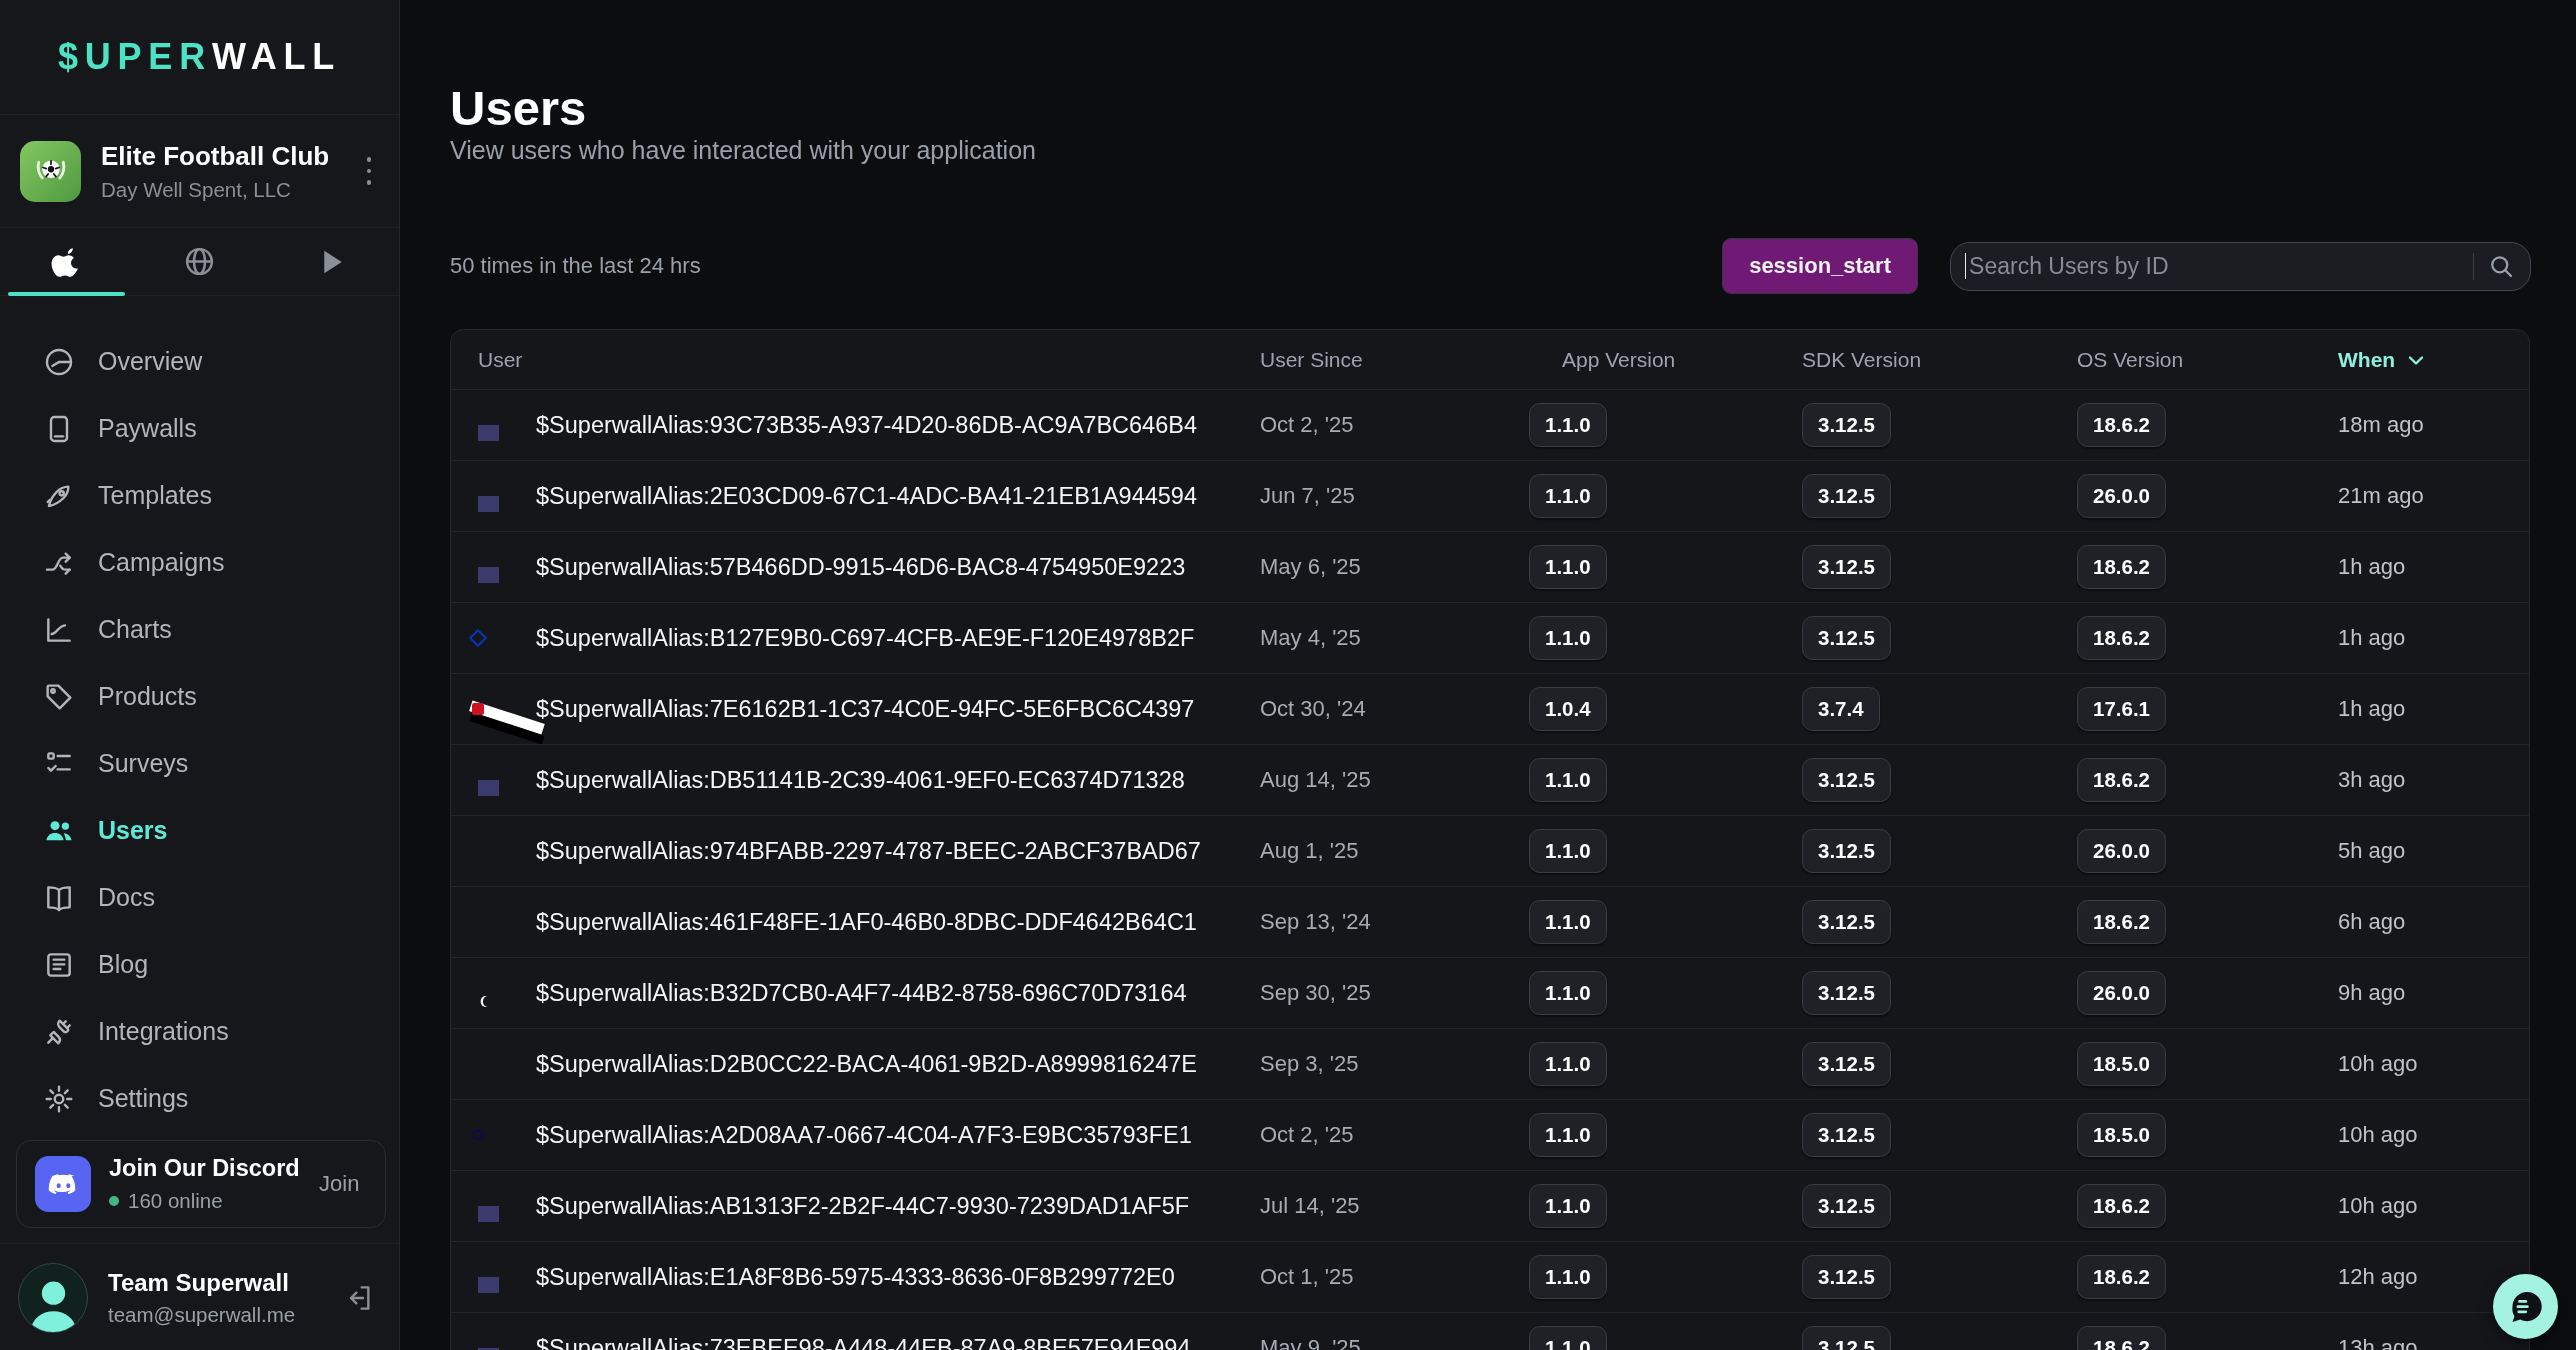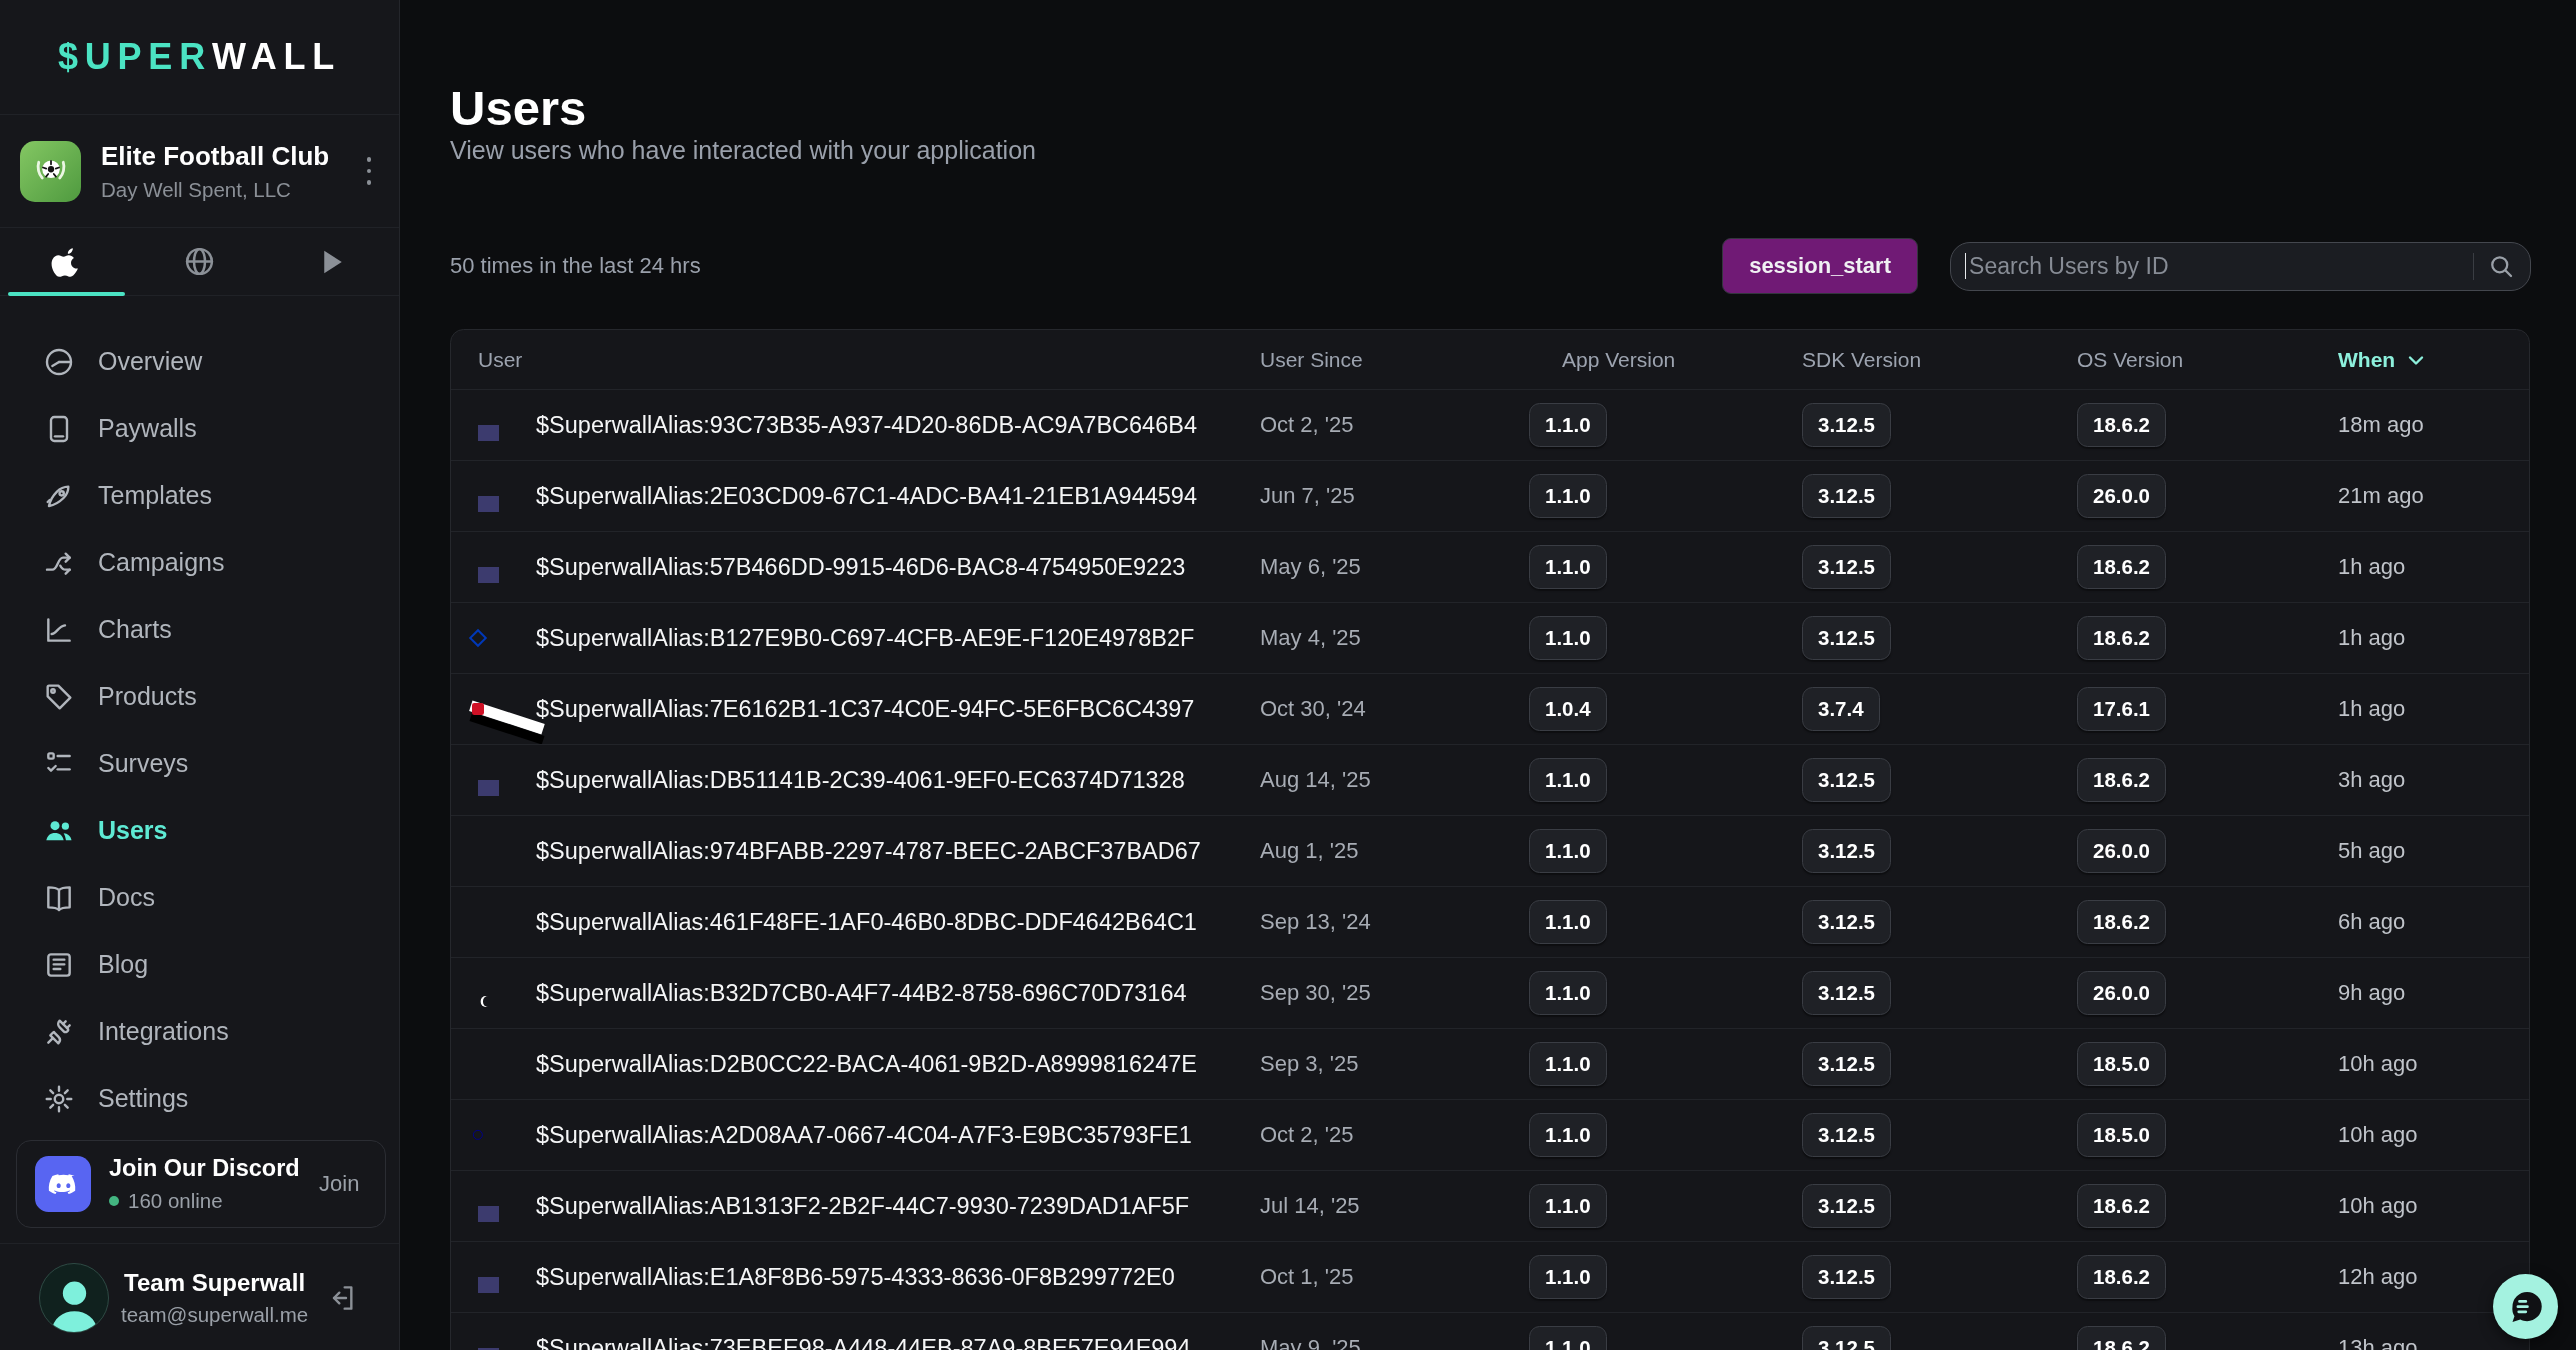--- a/index.html
+++ b/index.html
@@ -47,21 +47,21 @@
   .dc-icon { width:56px; height:56px; border-radius:13.6px; background:#5865F2; flex-shrink:0;
              display:flex; align-items:center; justify-content:center; }
   .dc-text { flex:1; }
   .dc-title { font-size:23.5px; font-weight:700; color:#fff; }
   .dc-online { display:flex; align-items:center; gap:9px; margin-top:7.6px;
                font-size:20.5px; color:#9aa0a8; }
   .dc-dot { width:10px; height:10px; border-radius:50%; background:#43b581; }
   .dc-join { font-size:22px; color:#9aa0a8; padding-right:7.6px; }
 
   .account { border-top:0.8px solid #202227; height:108px; display:flex; align-items:center;
-             padding:0 39px; gap:12px;text-align:center; }
+             padding:0 18px; gap:20px; }
   .avatar { width:70px; height:70px; border-radius:50%; background:#10211e;
             border:1.5px solid #2e4a44; display:flex; align-items:flex-end;
             justify-content:center; overflow:hidden; flex-shrink:0; }
   .ac-text { flex:1; }
   .ac-name { font-size:24px; font-weight:700; color:#fff; }
   .ac-email { font-size:20.5px; color:#9aa0a8; margin-top:6px; }
   .logout { padding:6px; cursor:pointer; }
 
   
   .main { flex:1; position:relative; padding:80px 45px 0 50px; }

